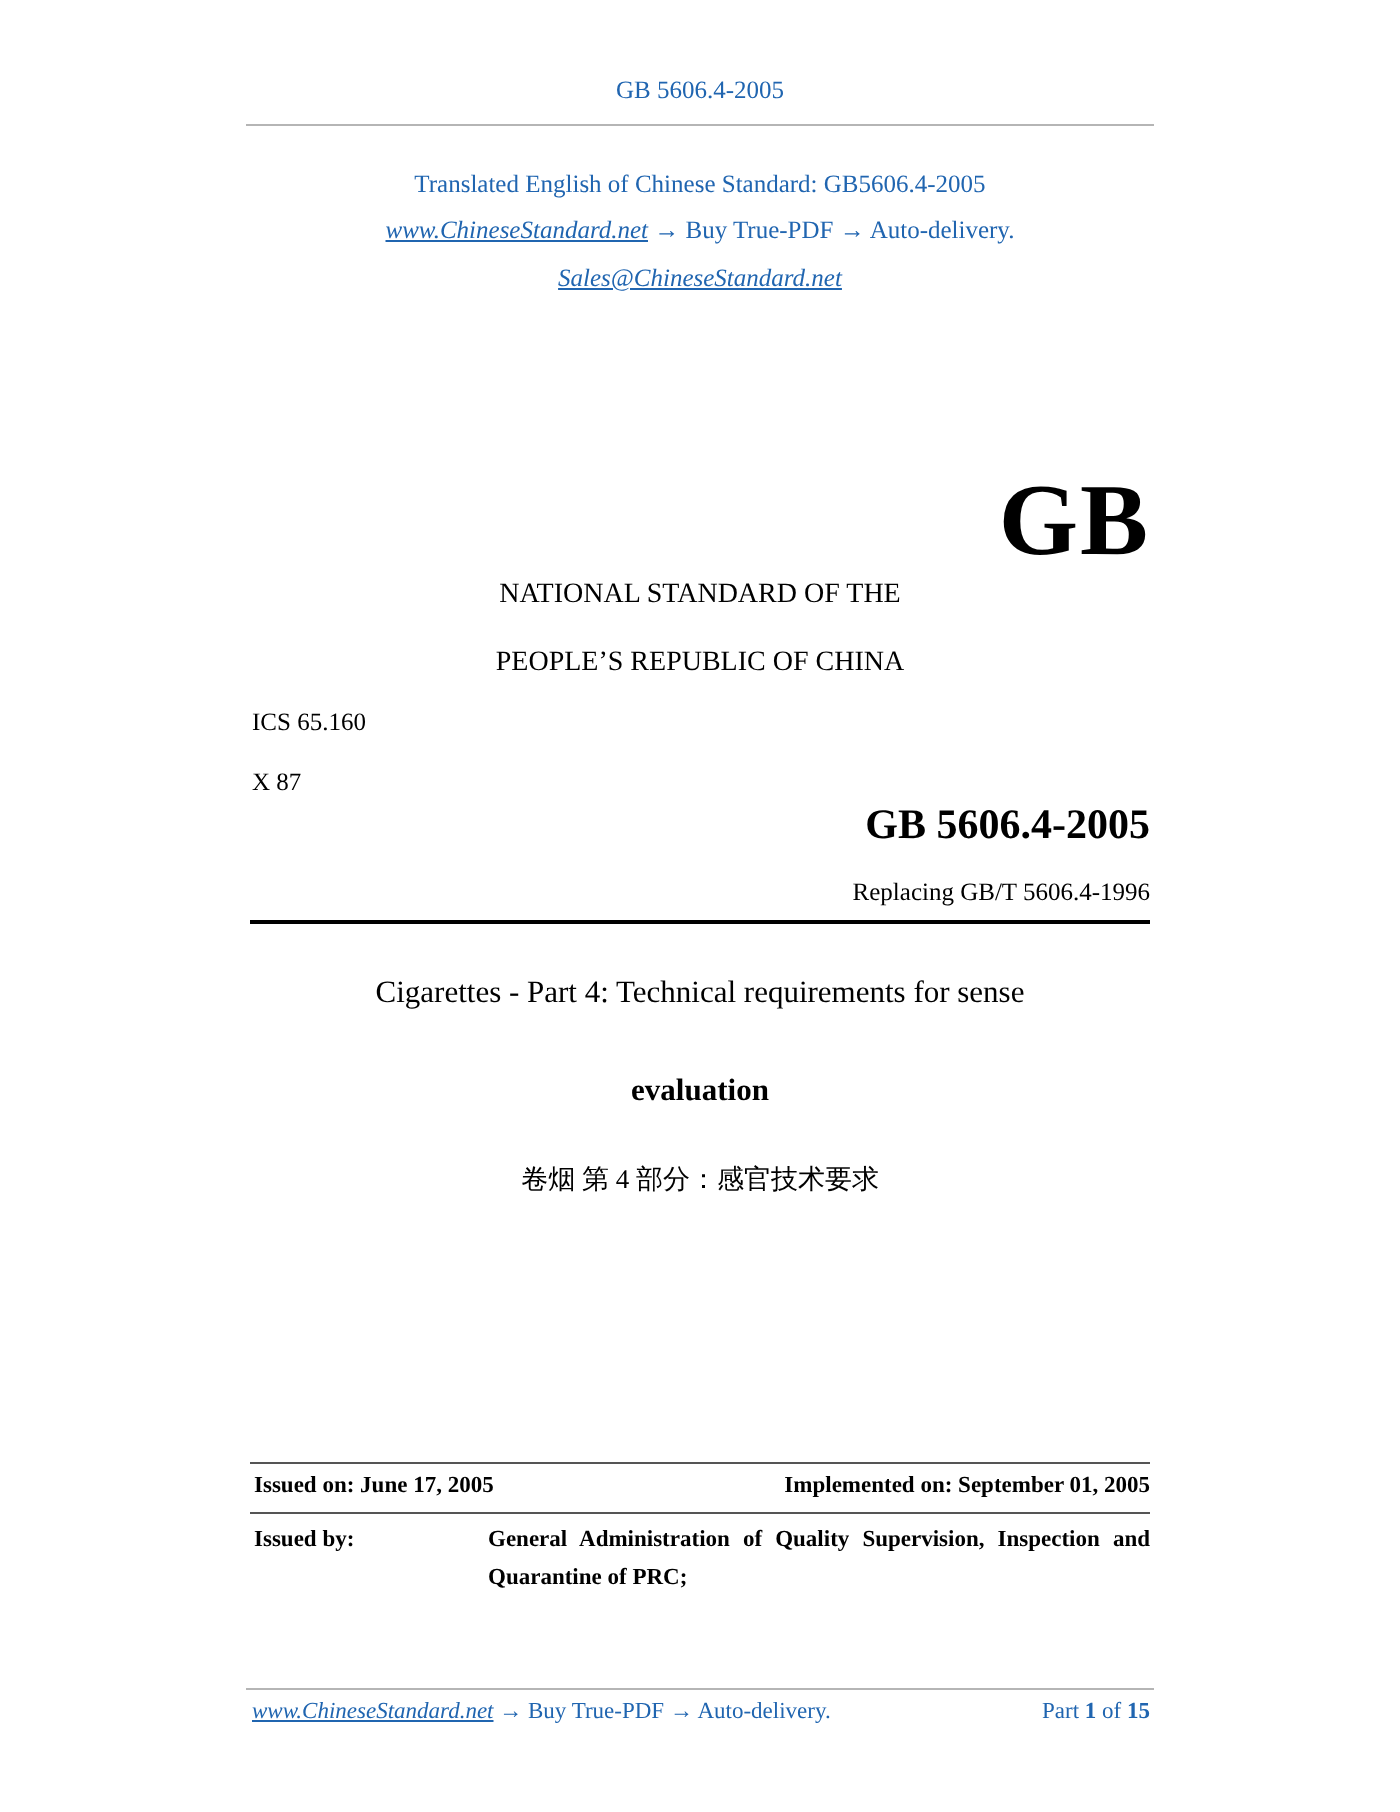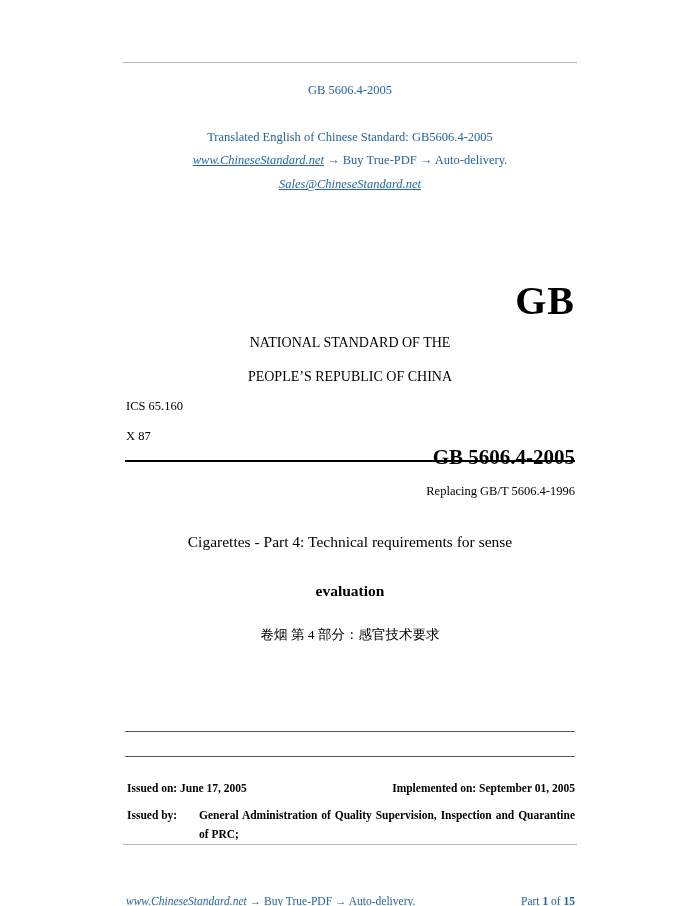--- a/index.html
+++ b/index.html
@@ -5,21 +5,21 @@
   html, body { margin: 0; padding: 0; }
   body {
     width: 700px;
     height: 906px;
     background: #ffffff;
     position: relative;
     font-family: "Liberation Serif", serif;
     color: #000000;
     overflow: hidden;
   }
-  .abs { position: absolute; margin-top: 45px; }
+  .abs { position: absolute; }
   .full { left: 125px; right: 125px; }
   .center { text-align: center; }
   .right-align { text-align: right; }
   .blue { color: #2065b0; }
   .bold { font-weight: bold; }
 
   .rule {
     position: absolute;
     left: 123px;
     right: 123px;
@@ -39,21 +39,21 @@
   }
 
   .doc-header { top: 38px; font-size: 12.5px; }
   .translated-line { top: 85px; font-size: 12.5px; }
   .buy-line { top: 108px; font-size: 12.5px; }
   .email-line { top: 132px; font-size: 12.5px; }
   .link { text-decoration: underline; cursor: pointer; font-style: italic; }
 
   .gb-logo {
     top: 232px; right: 125px;
-    font-size: 40px; font-weight: bold;
+    font-size: 51px; font-weight: bold;
     letter-spacing: 1px;
   }
   .nat-line1 { top: 290px; font-size: 14px; }
   .nat-line2 { top: 324px; font-size: 14px; }
 
   .ics-code { top: 354px; left: 126px; font-size: 12.5px; text-align: center; }
   .class-code { top: 384px; left: 126px; font-size: 12.5px; }
 
   .std-number { top: 400px; font-size: 21px; font-weight: bold; }
   .replacing { top: 439px; font-size: 12.5px; }
@@ -68,20 +68,21 @@
     display: flex; justify-content: space-between;
     font-size: 11.5px; font-weight: bold; gap: 40px;
   }
   .issue-rule-bottom { top: 756px; }
 
   .issued-by {
     top: 761px; left: 127px; right: 125px;
     display: flex;
     font-size: 11.5px; font-weight: bold;
     line-height: 19px;
+    gap: 45px;
   }
   .issued-by-label { width: 72px; flex: 0 0 72px; }
   .issued-by-content { flex: 1; }
   .issued-by-content p { margin: 0; }
   .issued-by-content .p1 { text-align: justify; }
   .issued-by-content .p2 { margin-top: 5px; padding-left: 3px; }
 
   .footer-rule { top: 844px; }
   .footer-bar {
     top: 850px; left: 126px; right: 125px;

